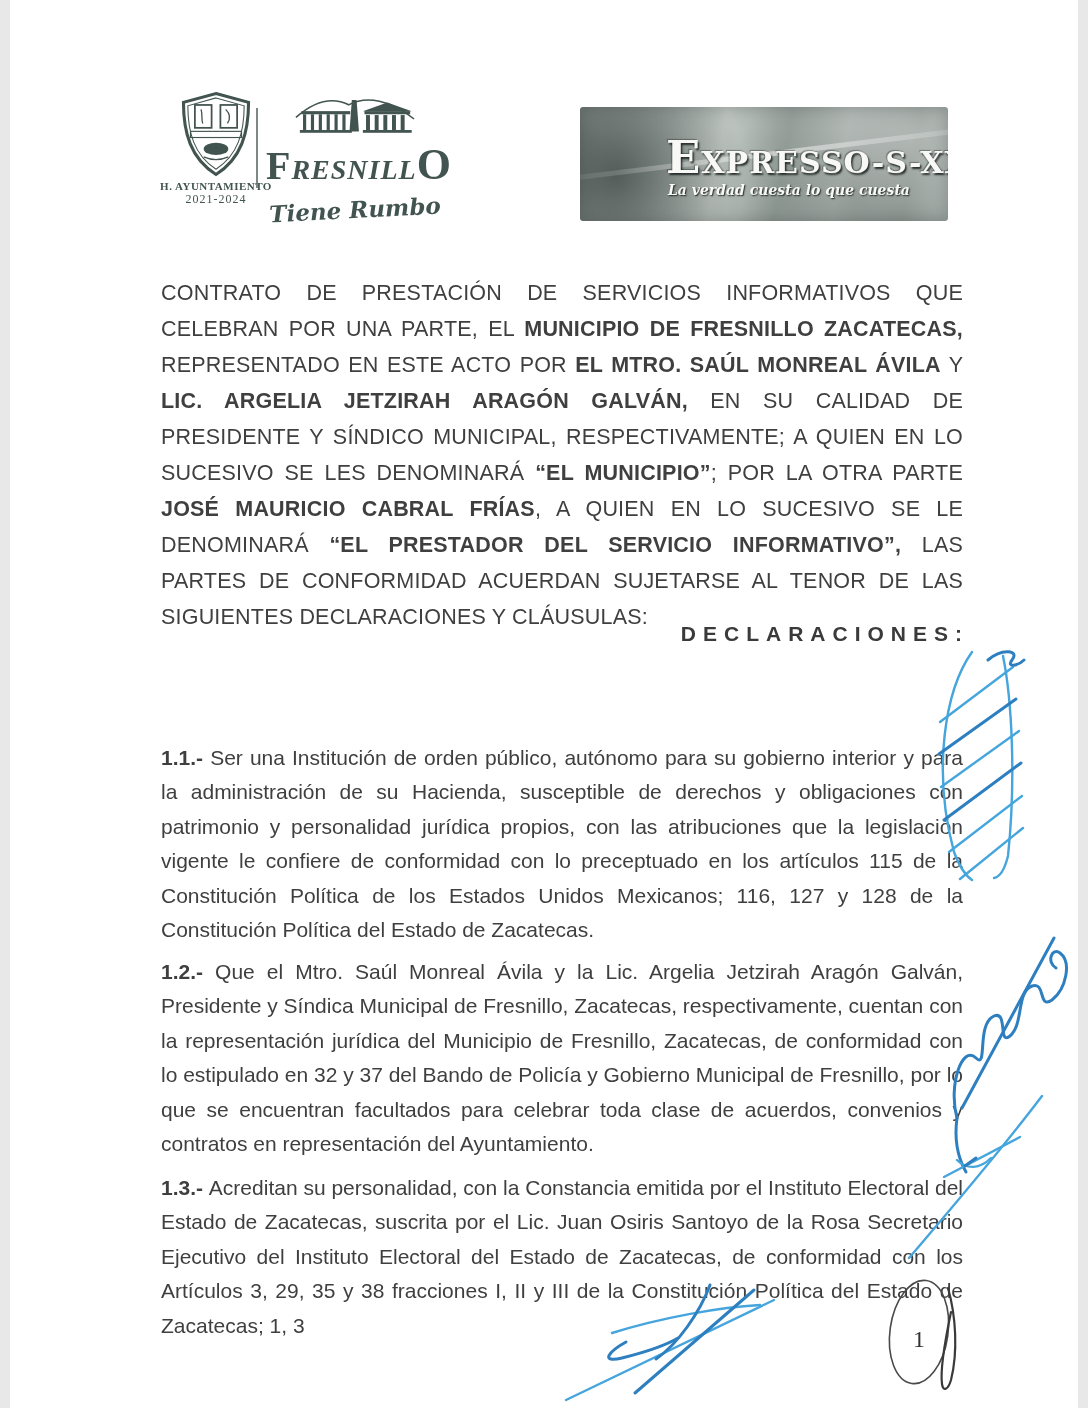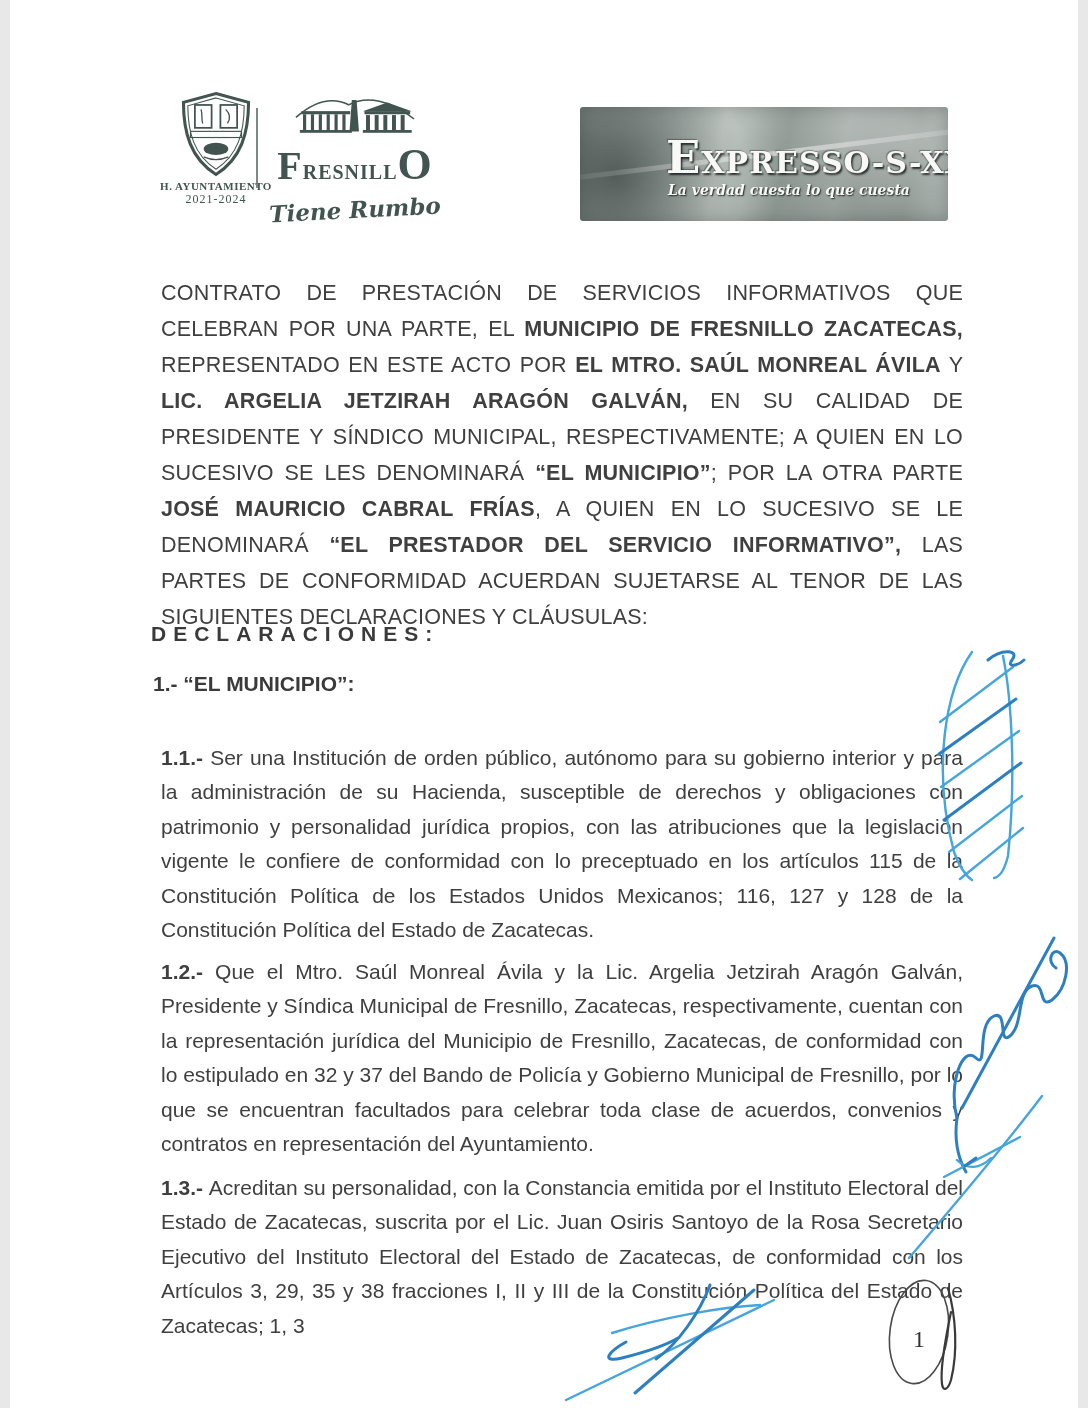--- a/index.html
+++ b/index.html
@@ -36,21 +36,21 @@
   .fresnillo-block{
     position:absolute;left:256px;top:94px;width:178px;
     text-align:center;color:var(--logo-green);
   }
   .fresnillo-block svg{display:block;margin:0 auto;}
   .fres-wordmark{
     font-family:"Liberation Serif",serif;font-weight:600;
     letter-spacing:1px;line-height:40px;margin-top:1px;white-space:nowrap;
   }
   .fres-wordmark .cap-f{font-size:40px;}
-  .fres-wordmark .mid{font-size:20px;}
+  .fres-wordmark .mid{font-size:28px;font-style:italic;}
   .fres-wordmark .cap-o{font-size:44px;}
   .fres-slogan{
     font-family:"DejaVu Serif",serif;font-style:italic;font-weight:bold;
     font-size:23px;transform:rotate(-3deg);margin-top:2px;
   }
   .banner{
     position:absolute;left:570px;top:107px;width:368px;height:114px;
     border-radius:3px;
     background:
       radial-gradient(circle at 10% 60%, rgba(35,43,41,.6), rgba(35,43,41,0) 38%),
@@ -75,21 +75,21 @@
     position:relative;margin:-2px 0 0 88px;
     font-family:"DejaVu Serif",serif;font-style:italic;font-weight:bold;
     font-size:14px;color:var(--banner-text);
     text-shadow:1px 1px 1.5px rgba(18,24,22,.9);
     white-space:nowrap;
   }
   
   .para{position:absolute;left:151px;width:802px;text-align:justify;color:var(--text-gray);margin-top:25px;}
   .intro{top:250px;font-size:21.5px;line-height:36px;letter-spacing:.2px;}
   .decl-heading{
-    position:absolute;left:141px;top:622px;width:802px;text-align:left;
+    position:absolute;left:157px;top:622px;width:802px;text-align:right;
     font-size:21px;font-weight:bold;letter-spacing:7px;color:#3a3a3a;
   }
   .sec-heading{
     position:absolute;left:143px;top:672px;width:802px;
     font-size:21px;font-weight:bold;color:#3a3a3a;
   }
   .clause{font-size:21px;line-height:34.4px;}
   .clause-11{top:716px;}
   .clause-12{top:930px;}
   .clause-13{top:1146px;}
@@ -158,21 +158,20 @@
   <div class="banner">
     <div class="banner-streak"></div>
     <div class="banner-title">EXPRESSO-S-XXI</div>
     <div class="banner-tagline">La verdad cuesta lo que cuesta</div>
   </div>
 
   <p class="para intro"><span>CONTRATO DE PRESTACIÓN DE SERVICIOS INFORMATIVOS QUE CELEBRAN POR UNA PARTE, EL </span><span class="b">MUNICIPIO DE FRESNILLO ZACATECAS,</span><span> REPRESENTADO EN ESTE ACTO POR </span><span class="b">EL MTRO. SAÚL MONREAL ÁVILA</span><span> Y </span><span class="b">LIC. ARGELIA JETZIRAH ARAGÓN GALVÁN,</span><span> EN SU CALIDAD DE PRESIDENTE Y SÍNDICO MUNICIPAL, RESPECTIVAMENTE; A QUIEN EN LO SUCESIVO SE LES DENOMINARÁ </span><span class="b">“EL MUNICIPIO”</span><span>; POR LA OTRA PARTE </span><span class="b">JOSÉ MAURICIO CABRAL FRÍAS</span><span>, A QUIEN EN LO SUCESIVO SE LE DENOMINARÁ </span><span class="b">“EL PRESTADOR DEL SERVICIO INFORMATIVO”,</span><span> LAS PARTES DE CONFORMIDAD ACUERDAN SUJETARSE AL TENOR DE LAS SIGUIENTES DECLARACIONES Y CLÁUSULAS:</span></p>
 
   <h2 class="decl-heading">DECLARACIONES:</h2>
 
-  <h3 class="sec-heading">1.- “EL MUNICIPIO”:</h3>
 
   <p class="para clause clause-11"><span class="b">1.1.- </span><span>Ser una Institución de orden público, autónomo para su gobierno interior y para la administración de su Hacienda, susceptible de derechos y obligaciones con patrimonio y personalidad jurídica propios, con las atribuciones que la legislación vigente le confiere de conformidad con lo preceptuado en los artículos 115 de la Constitución Política de los Estados Unidos Mexicanos; 116, 127 y 128 de la Constitución Política del Estado de Zacatecas.</span></p>
   <p class="para clause clause-12"><span class="b">1.2.- </span><span>Que el Mtro. Saúl Monreal Ávila y la Lic. Argelia Jetzirah Aragón Galván, Presidente y Síndica Municipal de Fresnillo, Zacatecas, respectivamente, cuentan con la representación jurídica del Municipio de Fresnillo, Zacatecas, de conformidad con lo estipulado en 32 y 37 del Bando de Policía y Gobierno Municipal de Fresnillo, por lo que se encuentran facultados para celebrar toda clase de acuerdos, convenios y contratos en representación del Ayuntamiento.</span></p>
   <p class="para clause clause-13"><span class="b">1.3.- </span><span>Acreditan su personalidad, con la Constancia emitida por el Instituto Electoral del Estado de Zacatecas, suscrita por el Lic. Juan Osiris Santoyo de la Rosa Secretario Ejecutivo del Instituto Electoral del Estado de Zacatecas, de conformidad con los Artículos 3, 29, 35 y 38 fracciones I, II y III de la Constitución Política del Estado de Zacatecas; 1, 3</span></p>
 
   <svg class="overlay" width="1088" height="1408" viewBox="0 0 1088 1408">
     <g>
       <path class="s-l" d="M962 652 C935 690 922 770 944 852 C950 868 956 876 962 880"></path>
       <path class="s-l" d="M993 656 C1002 700 1006 780 998 856 C995 868 990 877 984 878"></path>
       <path class="s-l" d="M930 722 L1003 667"></path>

